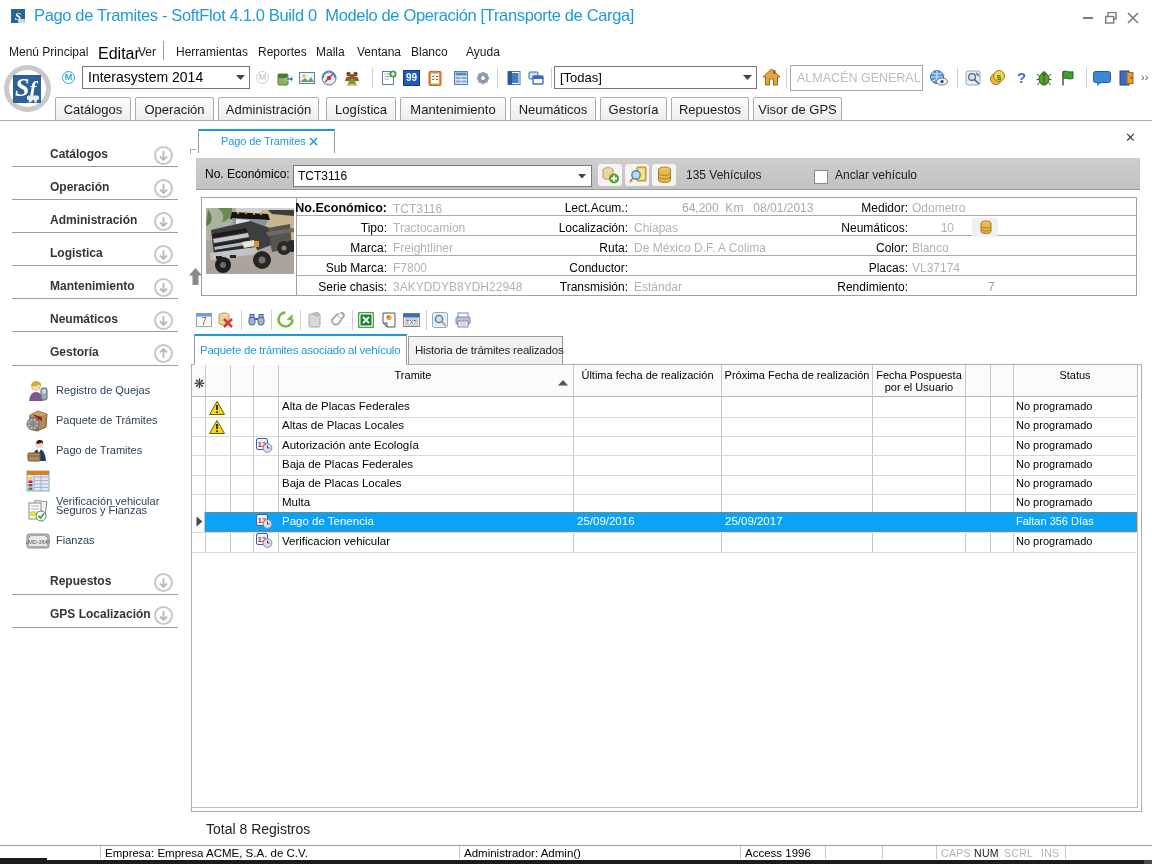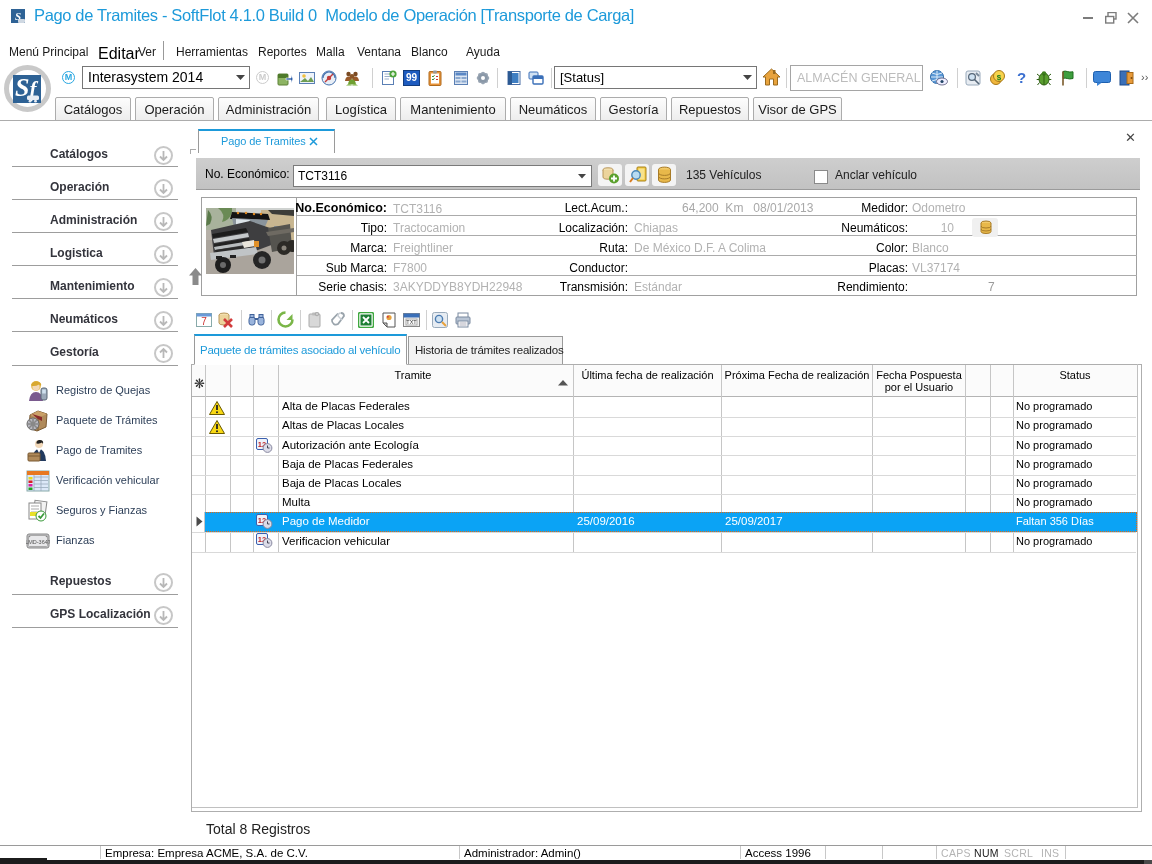--- a/index.html
+++ b/index.html
@@ -132,21 +132,21 @@
       <rect x="3.5" y="3" width="9" height="10" fill="#3f7ec2"></rect>
       <rect x="2" y="1.5" width="4" height="13" fill="#2c5a93"></rect>
     </svg>
 <svg class="tbico" style="left:528px">
       <rect x="1" y="2" width="9" height="7" rx="1" fill="#cfe0f2" stroke="#3a6fb8"></rect>
       <rect x="5" y="6" width="10" height="8" rx="1" fill="#fff" stroke="#3a6fb8" stroke-width="1.4"></rect>
       <rect x="5" y="6" width="10" height="3" fill="#3a6fb8"></rect>
     </svg>
 <div class="tbsep" style="left:551px"></div>
 <div class="ab" style="left:554px;top:66px;width:203px;height:23px;border:1px solid #767676;background:#fff;box-sizing:border-box"></div>
-<div class="ab lbl" style="left:560px;top:70px;font-size:13px;color:#000">[Status]</div>
+<div class="ab lbl" style="left:560px;top:70px;font-size:13px;color:#000">[Todas]</div>
 <svg class="ab" style="left:743px;top:75px" width="10" height="6">
       <path d="M0 0 L9 0 L4.5 5 Z" fill="#444"></path>
     </svg>
 <svg class="ab" style="left:762px;top:68px" width="19" height="19">
       <path d="M9.5 1 L18 9 L15.5 9 L15.5 17 L11.5 17 L11.5 11 L7.5 11 L7.5 17 L3.5 17 L3.5 9 L1 9 Z" fill="#e8a33d" stroke="#9a6a1e"></path>
       <rect x="11" y="2" width="2.5" height="4" fill="#9a6a1e"></rect>
     </svg>
 <div class="tbsep" style="left:786px"></div>
 <div class="ab" style="left:790px;top:65px;width:133px;height:26px;border:1px solid #a5a5a5;background:#fff;box-sizing:border-box"></div>
 <div class="ab lbl" style="left:797px;top:71px;font-size:12.5px;color:#bcbcbc">ALMACÉN GENERAL</div>
@@ -266,21 +266,21 @@
 <div class="sbitem" style="top:444px">Pago de Tramites</div>
 <svg class="ab" style="left:26px;top:469px" width="24" height="24">
       <rect x="1" y="2" width="22" height="20" fill="#dce8f8" stroke="#8aa"></rect>
       <rect x="1" y="2" width="22" height="4" fill="#e87820"></rect>
       <rect x="2.5" y="8" width="4" height="2.5" fill="#e8d820"></rect>
       <rect x="2.5" y="11.5" width="4" height="2.5" fill="#d82020"></rect>
       <rect x="2.5" y="15" width="4" height="2.5" fill="#d820a0"></rect>
       <rect x="2.5" y="18.5" width="4" height="2.5" fill="#20a020"></rect>
       <path d="M8 8 H22 M8 11.5 H22 M8 15 H22 M8 18.5 H22 M8 6 V22 M15 6 V22" stroke="#9ab" stroke-width="0.8"></path>
     </svg>
-<div class="sbitem" style="top:474px">Verificación vehicular</div>
+<div class="sbitem" style="top:495px">Verificación vehicular</div>
 <svg class="ab" style="left:26px;top:499px" width="24" height="24">
       <rect x="8" y="2" width="12" height="15" fill="#f2f2f2" stroke="#888" transform="rotate(8 14 9)"></rect>
       <rect x="3" y="4" width="12" height="16" fill="#fff" stroke="#888"></rect>
       <path d="M5 7 H13 M5 10 H13 M5 13 H13 M5 16 H10" stroke="#aaa"></path>
       <rect x="4" y="13" width="8" height="4" fill="#e8e02a"></rect>
       <circle cx="15" cy="17" r="5" fill="#fff" stroke="#3a9a3a"></circle>
       <path d="M12.5 17 L14.5 19 L18 14.5" stroke="#3a9a3a" stroke-width="1.8" fill="none"></path>
     </svg>
 <div class="sbitem" style="top:504px">Seguros y Fianzas</div>
 <svg class="ab" style="left:26px;top:529px" width="24" height="24">
@@ -545,21 +545,21 @@
 <div class="gcell" style="left:282px;top:477px">Baja de Placas Locales</div>
     <div class="gcell" style="left:1016px;top:477px;font-size:11px">No programado</div>
 <div class="gcell" style="left:282px;top:496px">Multa</div>
     <div class="gcell" style="left:1016px;top:496px;font-size:11px">No programado</div>
 
 <div class="ab" style="left:192px;top:512px;width:945px;height:20px;background:#0ba3f5;border:1px dotted #e06a10;box-sizing:border-box"></div>
 <div class="ab" style="left:192px;top:512px;width:13px;height:20px;background:#fff;border-right:1px solid #c6c6c6;box-sizing:border-box"></div>
 <svg class="ab" style="left:196px;top:516px" width="7" height="11">
       <path d="M0.5 0.5 L6.5 5.5 L0.5 10.5 Z" fill="#4a4a4a"></path>
     </svg>
-<div class="gcell" style="left:282px;top:515px;color:#fff">Pago de Medidor</div>
+<div class="gcell" style="left:282px;top:515px;color:#fff">Pago de Tenencia</div>
 <div class="gcell" style="left:577px;top:515px;color:#fff">25/09/2016</div>
 <div class="gcell" style="left:725px;top:515px;color:#fff">25/09/2017</div>
 <div class="gcell" style="left:1016px;top:515px;color:#fff;font-size:11px">Faltan 356 Días</div>
 <div class="gcell" style="left:282px;top:535px">Verificacion vehicular</div>
     <div class="gcell" style="left:1016px;top:535px;font-size:11px">No programado</div>
 <svg class="ab" style="left:256px;top:438px" width="17" height="15">
       <rect x="0.5" y="0.5" width="11" height="11" rx="1.5" fill="#eef2fa" stroke="#3a5fae"></rect>
       <text x="6" y="9" font-size="7.5" font-weight="bold" text-anchor="middle" fill="#c02020">12</text>
       <circle cx="11.5" cy="10" r="4.4" fill="#dcdce8" stroke="#8888a0"></circle>
       <path d="M11.5 7.5 V10 H13.5" stroke="#445" stroke-width="1" fill="none"></path>

